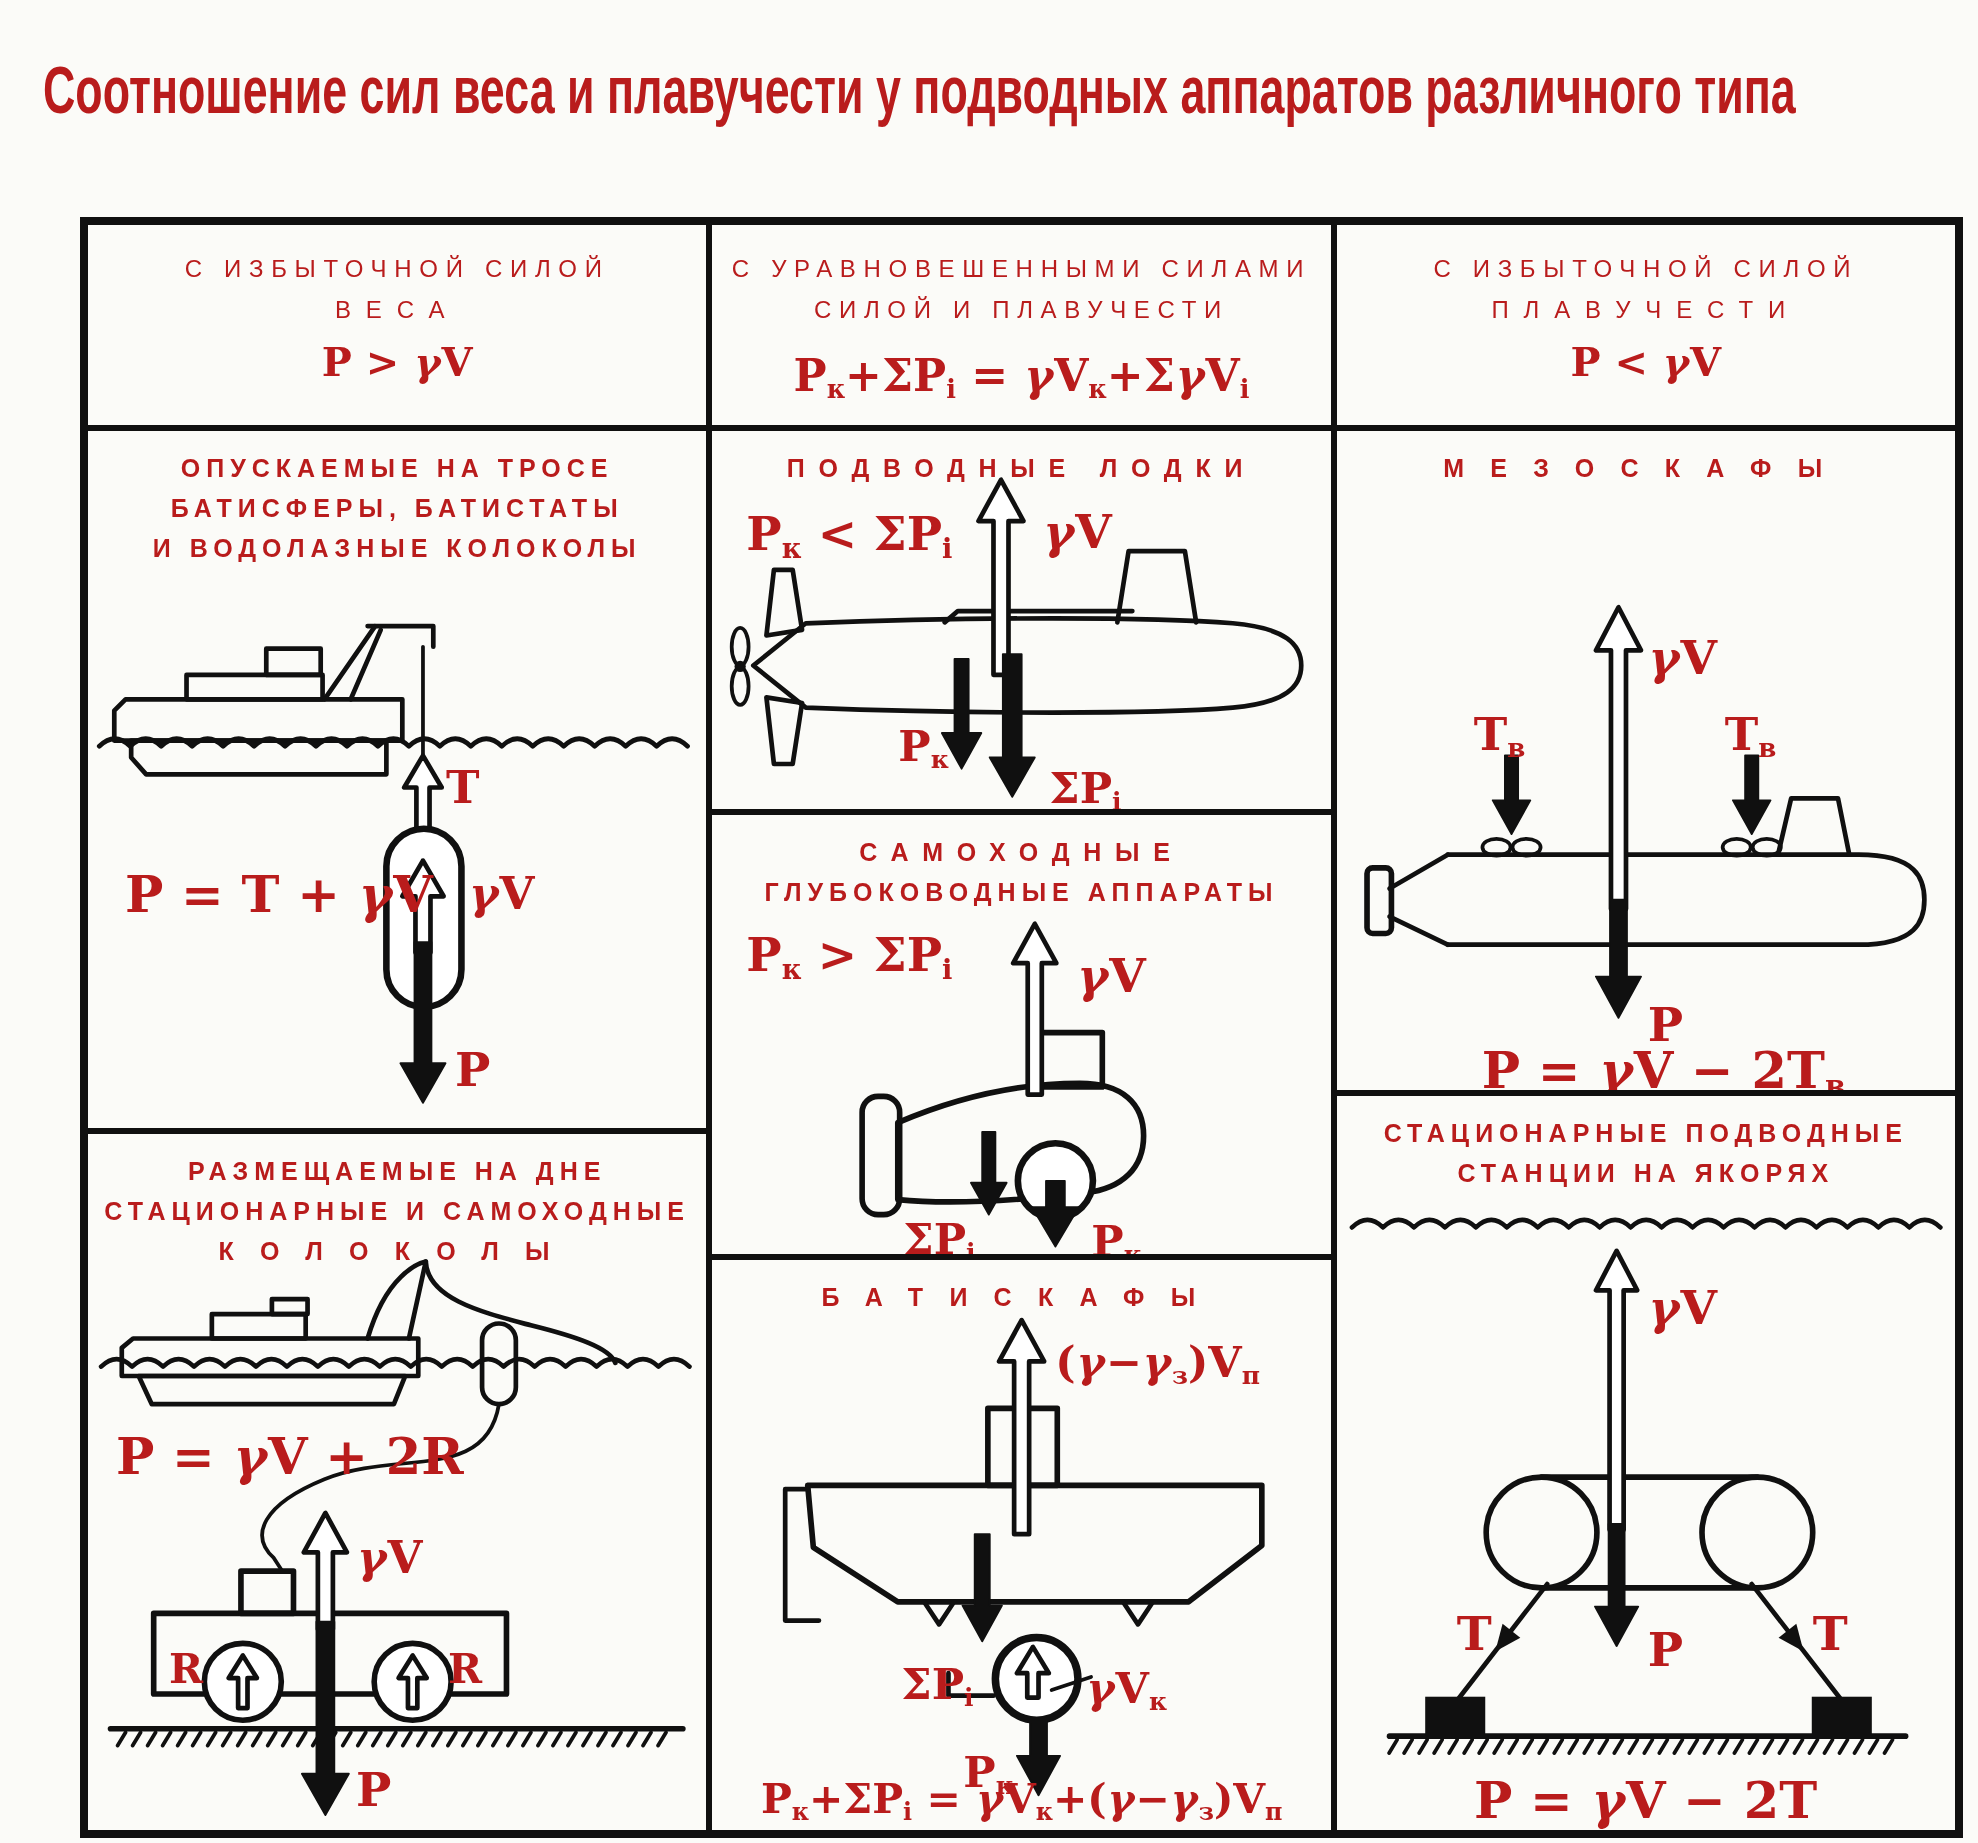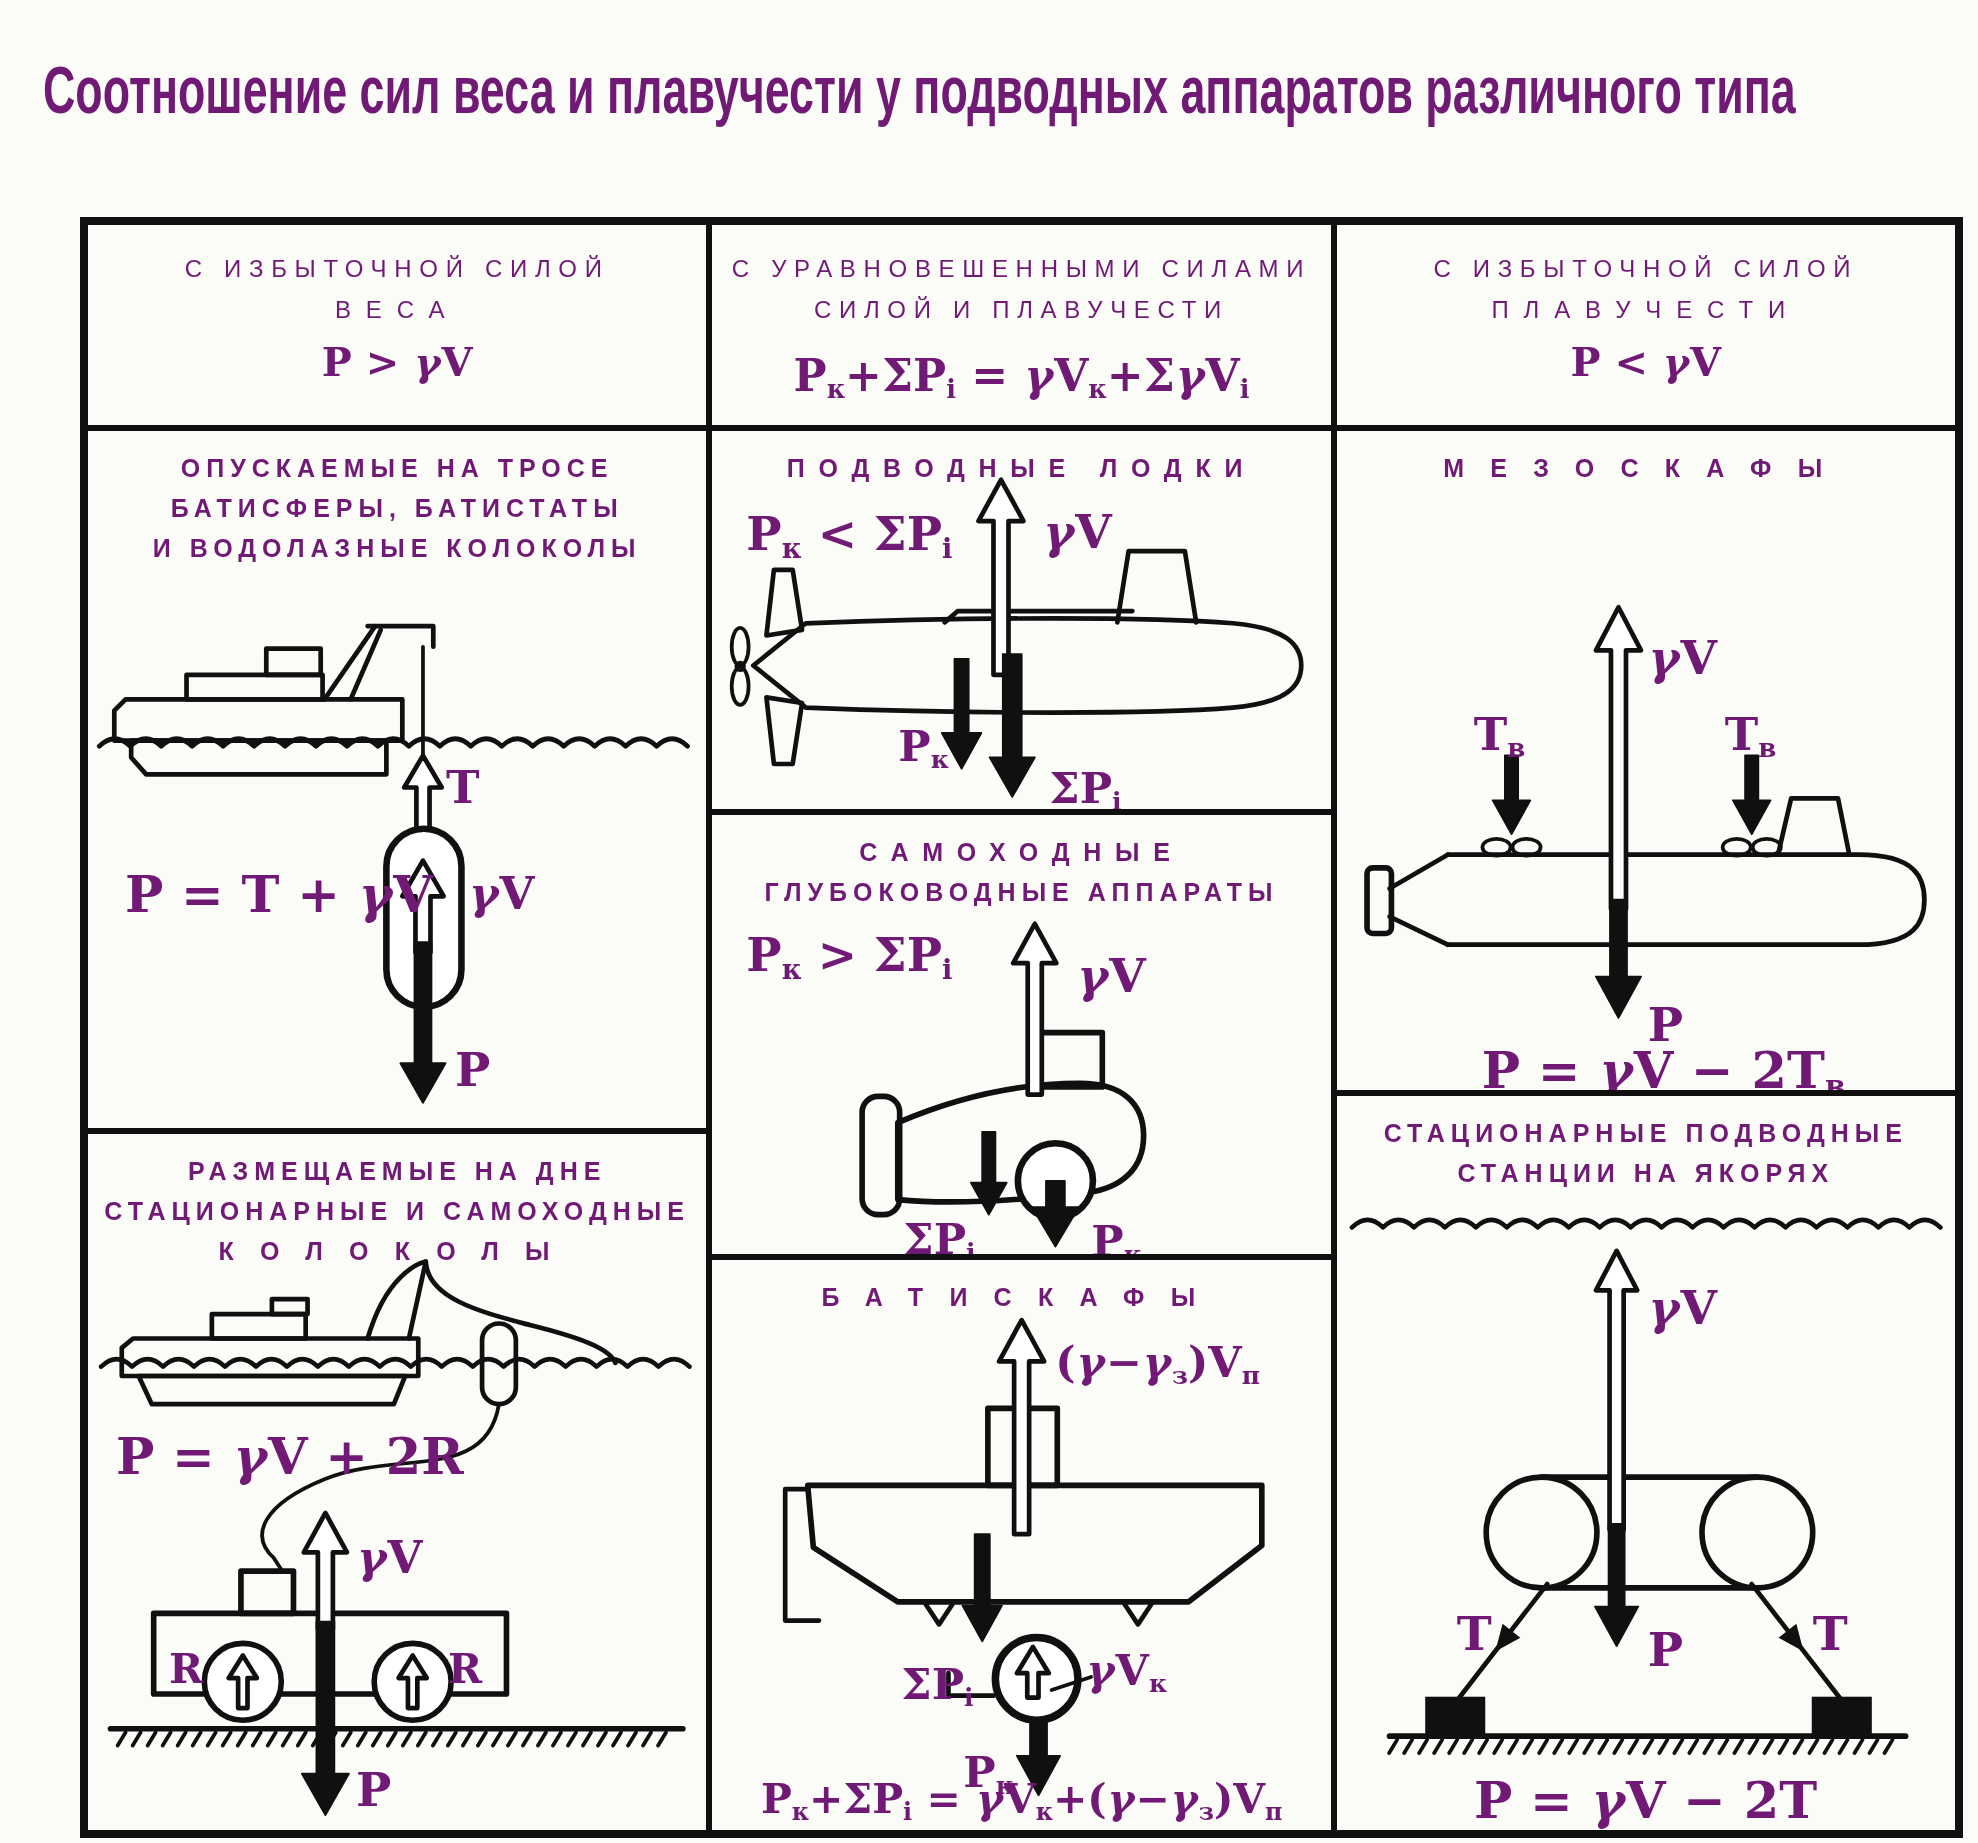--- a/index.html
+++ b/index.html
@@ -1,17 +1,17 @@
 <!DOCTYPE html>
 <html style="font-size:15px"><head>
 <meta charset="utf-8">
 <style>
   html,body{margin:0;padding:0;background:#e8e8e4;}
   .page{position:relative;width:1979px;height:1844px;background:#fbfbf8;overflow:hidden;
-        font-family:"Liberation Sans",sans-serif;color:#701a75;}
+        font-family:"Liberation Sans",sans-serif;color:#b91c1c;}
   .main-title{position:absolute;left:43px;top:52px;font-size:56px;font-weight:bold;
         white-space:nowrap;transform:scale(0.80,1.18);transform-origin:0 0;letter-spacing:0px;}
   .tbl{position:absolute;left:80px;top:217px;width:1883px;height:1621px;
         border:8.4px solid #101010;display:flex;box-sizing:border-box;background:#fbfbf8;}
   .col{flex:1;display:flex;flex-direction:column;min-width:0;}
   .col + .col{border-left:6.6px solid #101010;}
   .cell{position:relative;box-sizing:border-box;border-top:6.6px solid #101010;overflow:hidden;}
   .col .cell:first-child{border-top:none;}
   .hcell{height:200px;}
   .hlines{margin-top:24px;text-align:center;font-weight:normal;font-size:24px;line-height:1.7;}
@@ -199,21 +199,21 @@
           <path class="hol" d="M 330,64 L 306,108 L 322,108 L 322,292 L 338,292 L 338,108 L 354,108 Z"></path>
           <path class="sol" d="M 288,406 L 267,368 L 280,368 L 280,292 L 296,292 L 296,368 L 309,368 Z"></path>
           <path class="ln" d="M 252,440 L 252,464 L 300,464"></path>
           <circle class="ln7" cx="346" cy="446" r="44" style="stroke-width:8"></circle>
           <path class="hol" d="M 342,412 L 325,440 L 336,440 L 336,466 L 348,466 L 348,440 L 359,440 Z"></path>
           <path class="thin" d="M 362,458 L 404,444"></path>
           <path class="sol" d="M 348,570 L 325,528 L 339,528 L 339,492 L 357,492 L 357,528 L 371,528 Z"></path>
         </svg>
         <div class="flab formula" style="left:343px;top:64px;font-size:43px"><span>(</span><span class="g">γ</span><span>−</span><span class="g">γ</span><sub>з</sub><span>)V</span><sub>п</sub></div>
         <div class="flab formula" style="left:189px;top:386px;font-size:43px"><span>ΣP</span><sub>i</sub></div>
-        <div class="flab formula" style="left:373px;top:372px;font-size:43px"><span class="g">γ</span><span>V</span><sub>к</sub></div>
+        <div class="flab formula" style="left:373px;top:390px;font-size:43px"><span class="g">γ</span><span>V</span><sub>к</sub></div>
         <div class="flab formula" style="left:251px;top:474px;font-size:43px"><span>P</span><sub>к</sub></div>
         <div class="cformula formula" style="left:9.4px;top:502px;width:600px;text-align:center;font-size:41px"><span>P</span><sub>к</sub><span>+ΣP</span><sub>i</sub><span> = </span><span class="g">γ</span><span>V</span><sub>к</sub><span>+(</span><span class="g">γ</span><span>−</span><span class="g">γ</span><sub>з</sub><span>)V</span><sub>п</sub></div>
       </div>
     </div>
 
     <div class="col">
       <div class="cell hcell">
         <div class="hlines">
           <div>С ИЗБЫТОЧНОЙ СИЛОЙ</div>
           <div class="w1">ПЛАВУЧЕСТИ</div>

